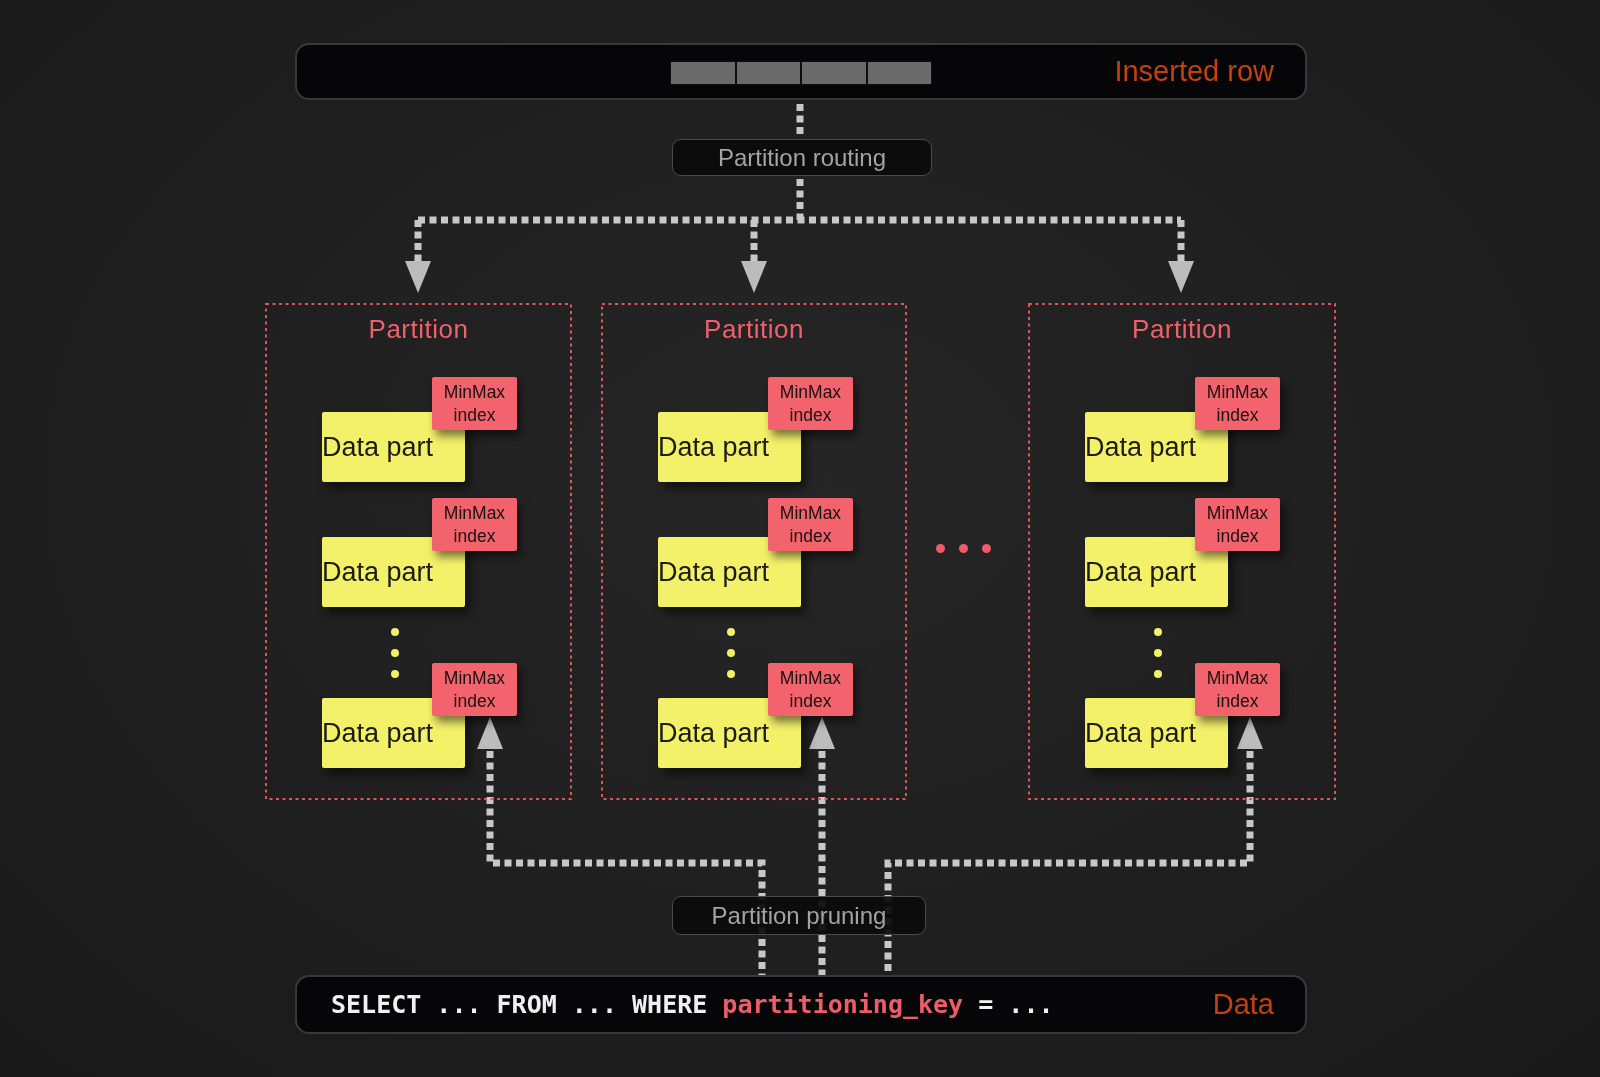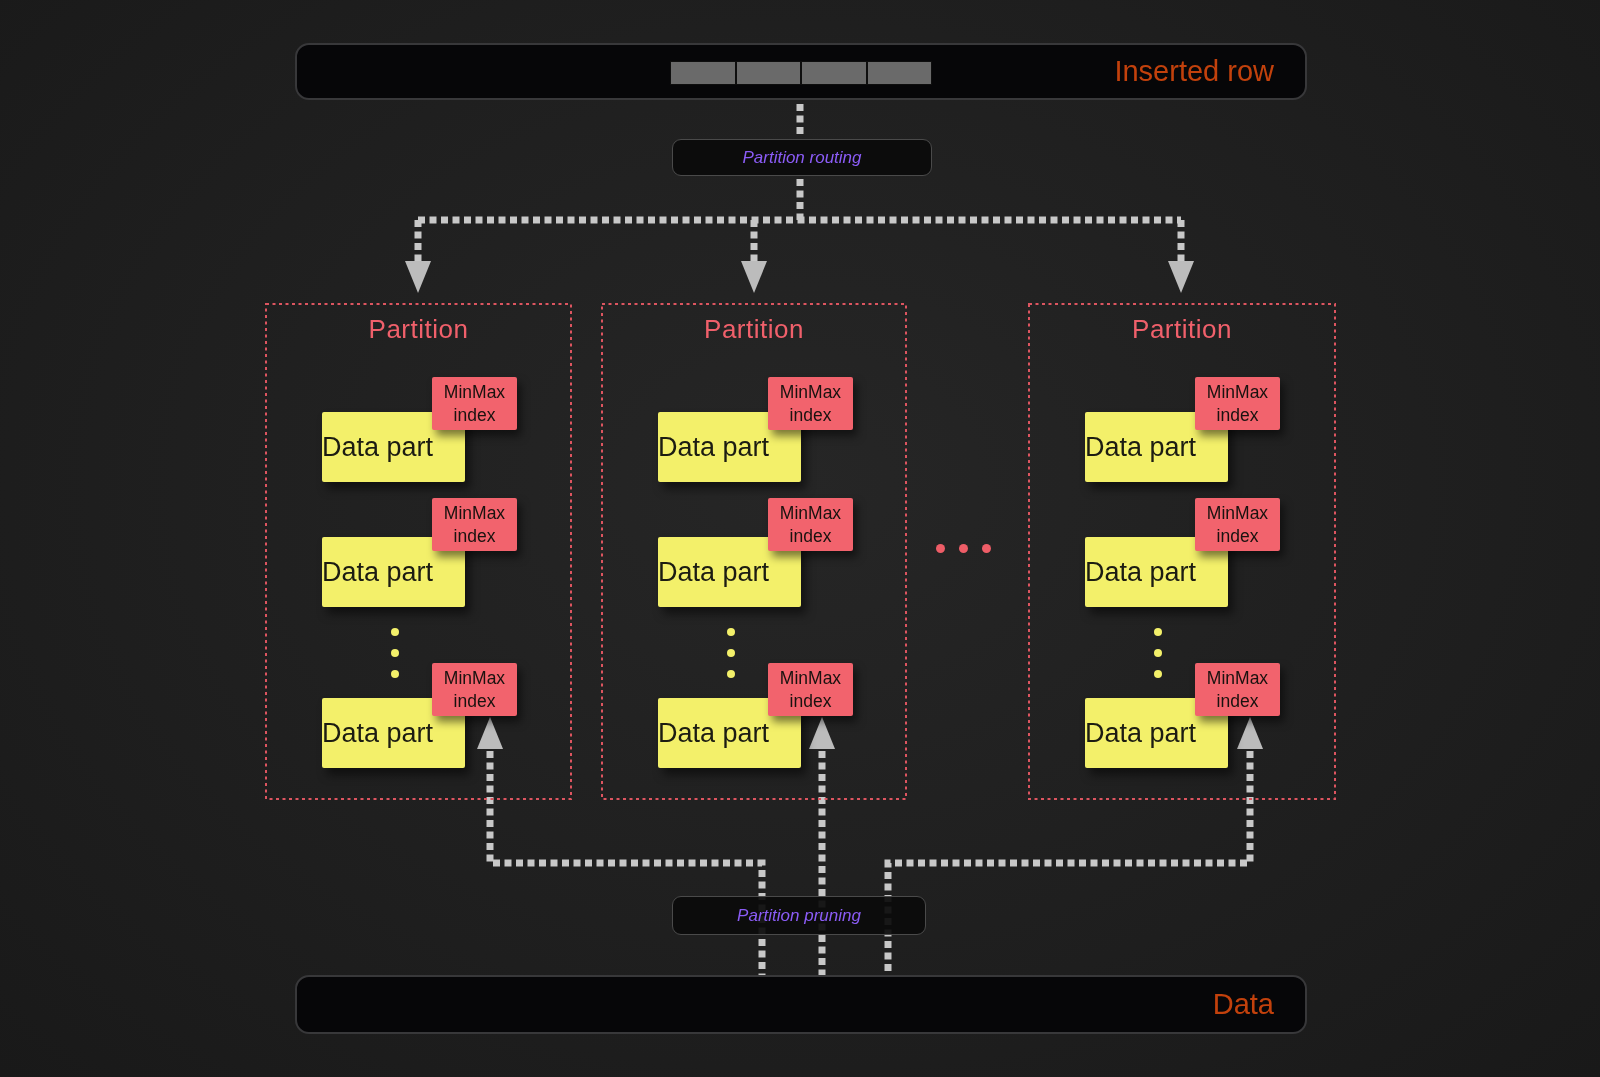--- a/index.html
+++ b/index.html
@@ -24,21 +24,21 @@
     background:#0e0e0e;display:flex;gap:2px;padding:1px;box-sizing:border-box;}
   .seg{flex:1;background:#6a6a6a;}
 
   .sql{padding-left:34px;font-family:"DejaVu Sans Mono", monospace;font-size:25px;font-weight:600;color:#f0f0f0;white-space:pre;}
   .sql .key{color:#ee5d67;}
 
   
   .tag{
     position:absolute;box-sizing:border-box;border-radius:9px;
     background:rgba(11,11,11,0.93);border:1.5px solid #4a4a4a;
-    color:#8b5cf6;font-size:17px;display:flex;align-items:center;justify-content:center;font-style:italic;
+    color:#a3a3a3;font-size:24px;display:flex;align-items:center;justify-content:center;
   }
   .tag.routing{left:672px;top:139px;width:260px;height:37px;}
   .tag.pruning{left:672px;top:896px;width:254px;height:39px;}
 
   
   .partition{position:absolute;top:304px;height:495px;}
   .partition h2{
     margin:10px 0 0 0;text-align:center;font-weight:500;
     font-size:26px;color:#f0606b;letter-spacing:0.5px;
   }
@@ -150,16 +150,17 @@
         <i></i>
         <i></i>
       </div>
     <div class="minmax" style="top:359px">MinMax index</div>
     <div class="datapart" style="top:394px">Data part</div>
   </section>
 
   <div class="tag pruning">Partition pruning</div>
 
   <div class="panel query-panel">
+    <div class="sql"><span>SELECT ... FROM ... WHERE </span><span class="key">partitioning_key</span><span> = ...</span></div>
     <div class="panel-label">Data</div>
   </div>
 
 </div>
 
 </body></html>

